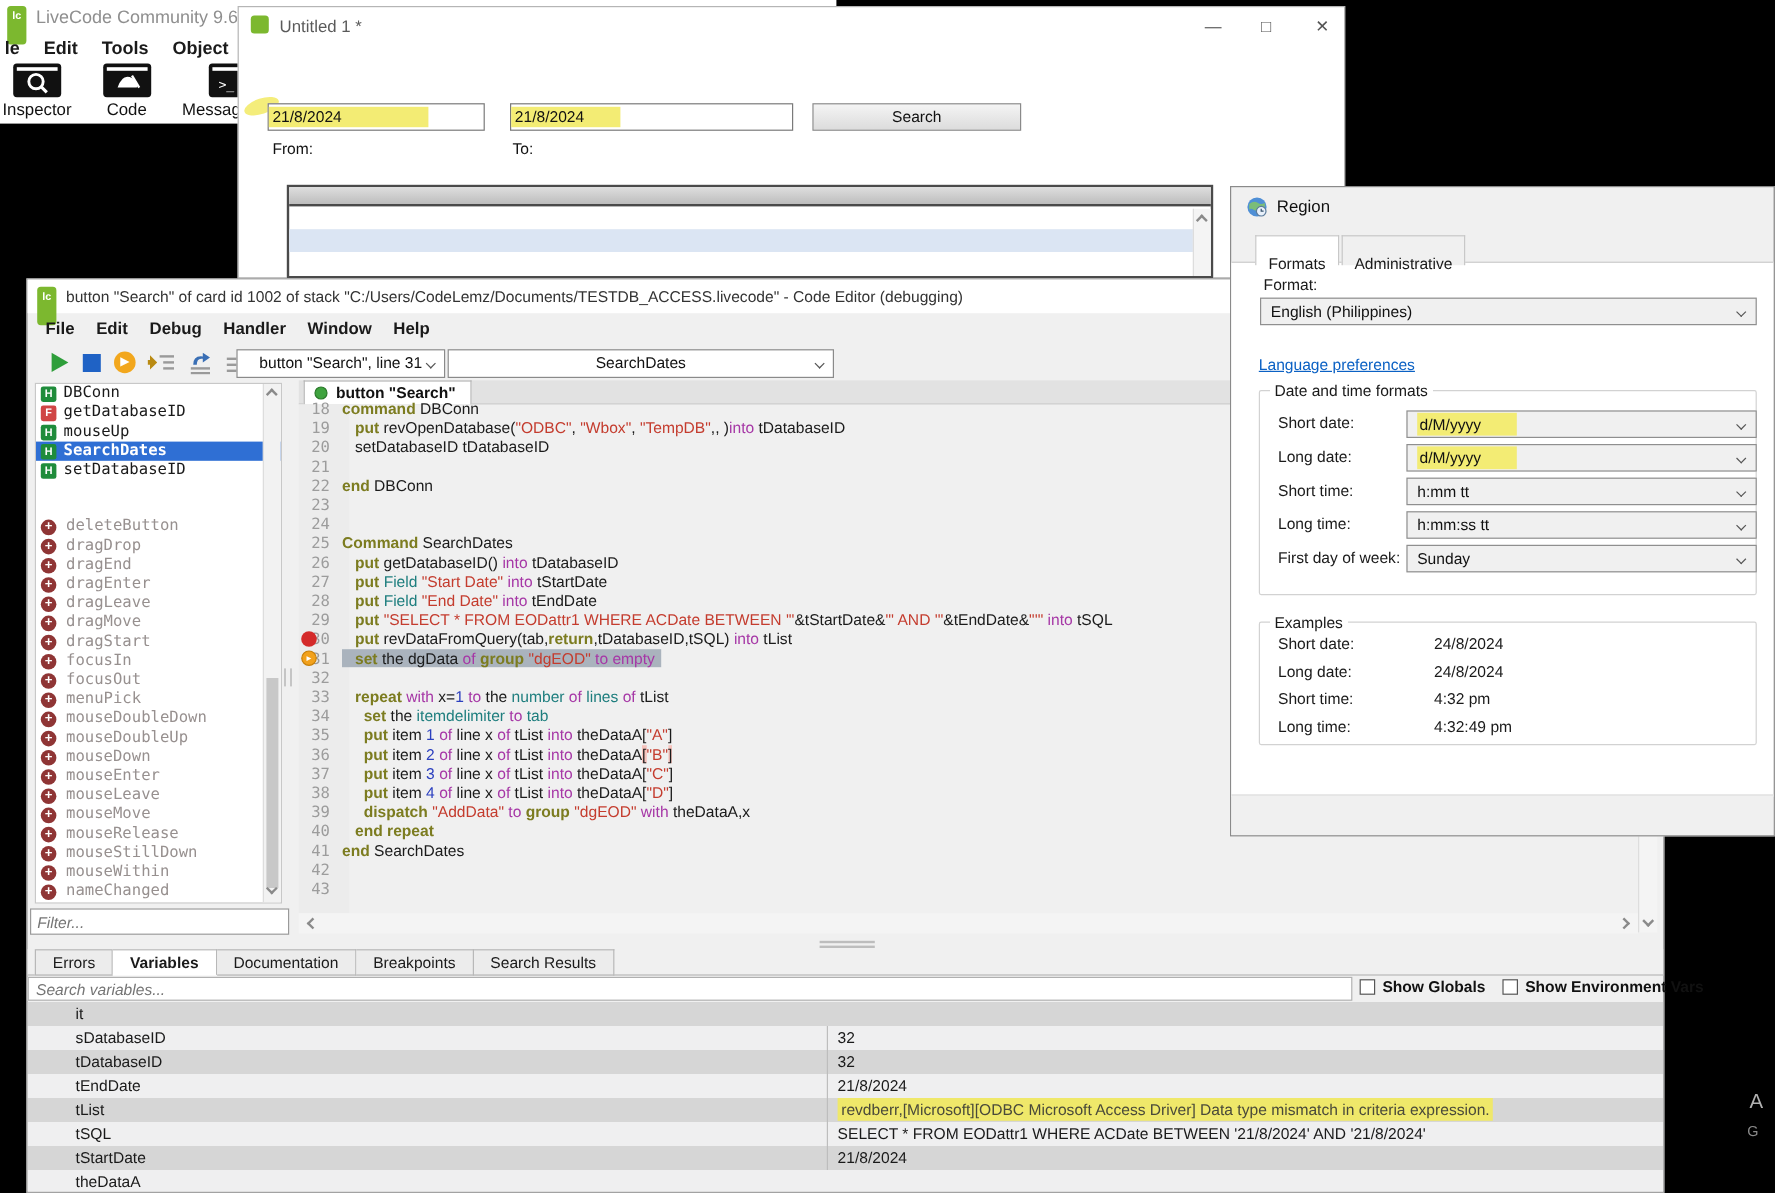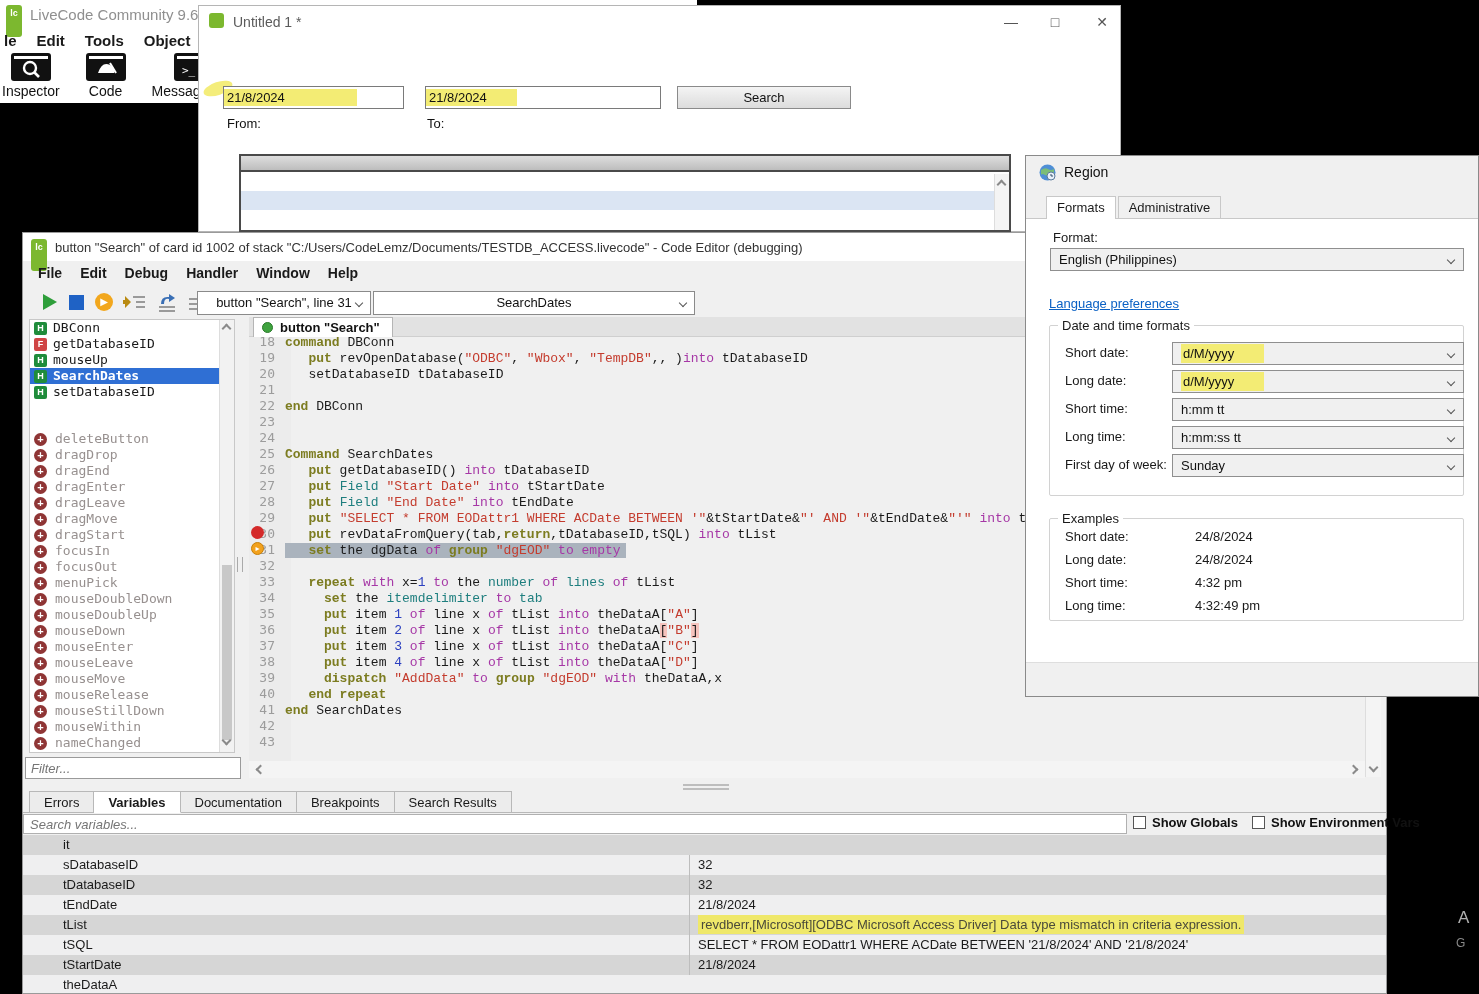--- a/index.html
+++ b/index.html
@@ -67,21 +67,21 @@
   .vsplit { position:absolute; left:214px; top:324px; width:6px; height:15px; border-left:1px solid #aaa; border-right:1px solid #aaa; }
 
   
   #tabstrip { position:absolute; left:226px; top:84px; right:5px; height:20px; background:#e2e2e2; border-bottom:1px solid #cfcfcf; }
   #script-tab { position:absolute; left:4px; top:0; height:20px; background:#fff; border:1px solid #b5b5b5; border-bottom:none; padding:0 12px 0 8px; font-size:13px; font-weight:bold; line-height:19px; color:#111; }
   .green-dot { display:inline-block; width:11px; height:11px; border-radius:50%; background:#3fa33f; border:1px solid #2a7a2a; margin-right:7px; vertical-align:-1px; }
   #gutter-col { position:absolute; left:226px; top:104px; width:42px; height:424px; background:#ececec; }
   #code-body { position:absolute; left:226px; top:100px; width:1118px; height:428px; overflow:hidden; }
   .code-row { height:16px; line-height:16px; white-space:pre; position:relative; }
   .lnum { display:inline-block; width:36px; padding-right:10px; text-align:right; color:#9c9c9c; font-family:"DejaVu Sans Mono",monospace; font-size:13px; }
-  .code-line { font-family:Liberation Mono, monospace; font-size:13px; color:#1b1b1b; }
+  .code-line { font-family:Liberation Sans, sans-serif; font-size:13px; color:#1b1b1b; }
   .code-line.exec-hl { background:#aab3bd; padding-right:5px; }
   .tk-k { color:#7c7c20; font-weight:bold; } .tk-p { color:#a637a6; } .tk-s { color:#c43c2e; }
   .tk-c { color:#1e7e7e; } .tk-num { color:#2b3fbf; } .tk-t { color:#1b1b1b; }
   .tk-hb { background:#f6c3bd; }
   .bp-dot { position:absolute; left:2px; top:1px; width:13px; height:13px; border-radius:50%; background:#d42a2a; }
   .exec-dot { position:absolute; left:2px; top:1px; width:13px; height:13px; border-radius:50%; background:#f2a11c; border:1px solid #c77f08; color:#fff; font-size:8px; line-height:12px; text-align:center; }
   #code-vscroll { position:absolute; right:5px; top:104px; width:16px; height:440px; background:#f4f4f4; border-left:1px solid #ddd; }
   #code-vscroll .arr { position:absolute; left:4px; bottom:6px; }
   #code-hscroll { position:absolute; left:226px; top:528px; right:21px; height:17px; background:#f4f4f4; display:flex; align-items:center; justify-content:space-between; padding:0 8px; }
   #hsplit { position:absolute; left:660px; top:551px; width:46px; height:6px; border-top:2px solid #bdbdbd; border-bottom:2px solid #bdbdbd; }
@@ -101,21 +101,21 @@
   .var-name { position:absolute; left:24px; top:0;padding-left:16px; }
   .var-val { position:absolute; left:666px; right:0; top:0; padding-left:8px; border-left:1px solid #bdbdbd; white-space:nowrap; overflow:hidden; }
   .var-val .vhl { background:#efe86a; color:#4a4a3a; padding:2px 3px; }
 
   
   #region { left:1025px; top:155px; width:454px; height:542px; background:#f0f0f0; border:1px solid #8a8a8a; z-index:4; overflow:hidden; }
   #rg-titlebar { position:absolute; left:0; top:0; right:0; height:33px; }
   #rg-title { position:absolute; left:38px; top:8px; font-size:14px; color:#111; }
   #rg-body { position:absolute; left:0; top:62px; right:0; height:446px; background:#fff; border-top:1px solid #c8c8c8; }
   #rg-tabs { position:absolute; left:20px; top:40px; height:22px; }
-  .rtab { display:inline-block; height:22px; padding:0 10px; font-size:13px; line-height:21px; color:#1a1a1a; border:1px solid #c8c8c8; border-bottom:none; background:#f0f0f0; margin-right:2px; }
+  .rtab { display:inline-block; height:22px; padding:12px 10px; font-size:13px; line-height:21px; color:#1a1a1a; border:1px solid #c8c8c8; border-bottom:none; background:#f0f0f0; margin-right:2px; }
   .rtab.active { background:#fff; position:relative; z-index:5; height:23px; }
   .rg-label { position:absolute; font-size:13px; color:#1a1a1a; }
   .rg-combo { position:absolute; height:23px; background:#f0f0f0; border:1px solid #8f8f8f; font-size:13px; line-height:21px; padding-left:8px; color:#111; }
   .rg-combo .cchev { position:absolute; right:9px; top:8px; }
   .rg-combo .yhl { background:#f3ec74; padding:2px 30px 2px 2px; }
   #rg-link { position:absolute; left:23px; top:140px; font-size:13px; color:#0b61c4; text-decoration:underline; }
   fieldset.rg-group { position:absolute; border:1px solid #d2d2d2; border-radius:2px; background:#fff; }
   fieldset.rg-group legend { font-size:13px; color:#1a1a1a; margin-left:8px; padding:0 4px; }
   .frow-label { position:absolute; left:16px; font-size:13px; color:#1a1a1a; }
   .erow-val { position:absolute; left:146px; font-size:13px; color:#1a1a1a; }

